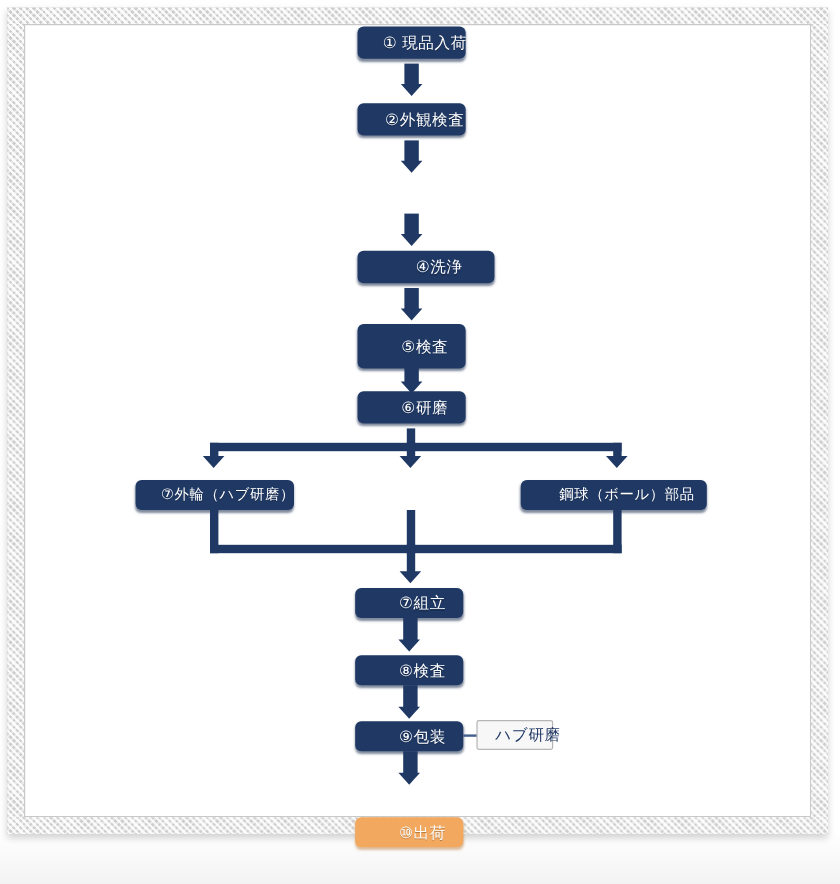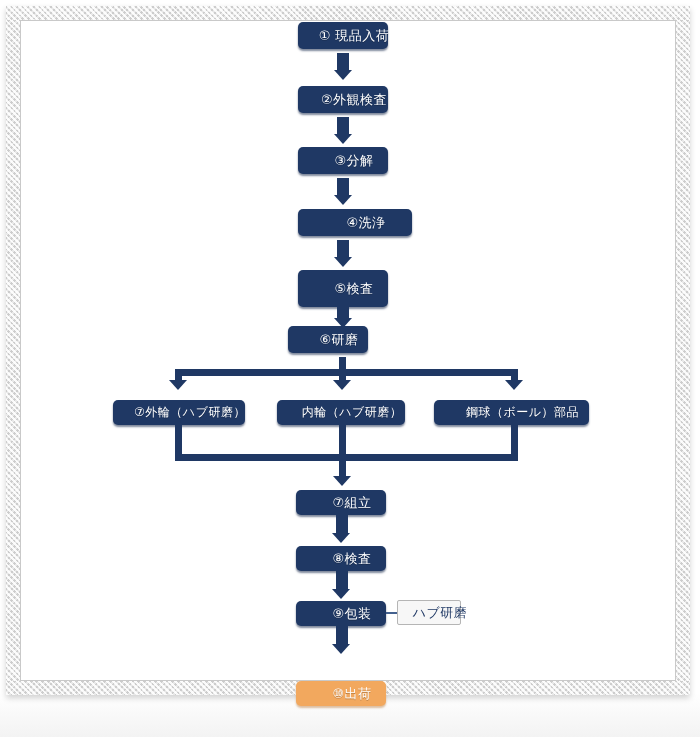--- a/index.html
+++ b/index.html
@@ -130,45 +130,43 @@
   <div id="canvas">
 
     <div class="node" style="left:298px; top:22px; width:90px; height:27px;">① 現品入荷</div>
     <div class="conn" style="left:337px; top:53px; width:12px; height:19px;"></div>
     <div class="arrow-down" style="left:334px; top:70px;"></div>
 
     <div class="node" style="left:298px; top:86px; width:90px; height:27px;">②外観検査</div>
     <div class="conn" style="left:337px; top:117px; width:12px; height:19px;"></div>
     <div class="arrow-down" style="left:334px; top:134px;"></div>
 
-    <div class="node" style="left:298px; top:147px; width:90px; height:27px;">③分解</div>
     <div class="conn" style="left:337px; top:178px; width:12px; height:19px;"></div>
     <div class="arrow-down" style="left:334px; top:195px;"></div>
 
     <div class="node" style="left:298px; top:209px; width:114px; height:27px;">④洗浄</div>
     <div class="conn" style="left:337px; top:240px; width:12px; height:19px;"></div>
     <div class="arrow-down" style="left:334px; top:257px;"></div>
 
     <div class="node" style="left:298px; top:270px; width:90px; height:37px;">⑤検査</div>
     <div class="conn" style="left:337px; top:301px; width:12px; height:19px;"></div>
     <div class="arrow-down" style="left:334px; top:318px;"></div>
 
-    <div class="node" style="left:288px; top:326px; width:80px; height:27px;">⑥研磨</div>
+    <div class="node" style="left:298px; top:326px; width:90px; height:27px;">⑥研磨</div>
 
     <div class="vline" style="left:339px; top:357px; height:16px;"></div>
     <div class="hline" style="left:175px; top:369px; width:343px;"></div>
     <div class="vline" style="left:175px; top:369px; height:13px;"></div>
     <div class="vline" style="left:339px; top:369px; height:13px;"></div>
     <div class="vline" style="left:511px; top:369px; height:13px;"></div>
     <div class="arrow-down" style="left:169px; top:380px;"></div>
     <div class="arrow-down" style="left:333px; top:380px;"></div>
     <div class="arrow-down" style="left:505px; top:380px;"></div>
 
     <div class="node" style="left:113px; top:400px; width:132px; height:25px; font-size:12px;">⑦外輪（ハブ研磨）</div>
-    <div class="node" style="left:277px; top:400px; width:128px; height:25px; font-size:12px;">内輪（ハブ研磨）</div>
     <div class="node" style="left:434px; top:400px; width:155px; height:25px; font-size:12px;">鋼球（ボール）部品</div>
 
     <div class="vline" style="left:175px; top:425px; height:36px;"></div>
     <div class="vline" style="left:339px; top:425px; height:36px;"></div>
     <div class="vline" style="left:511px; top:425px; height:36px;"></div>
     <div class="hline" style="left:175px; top:454px; width:343px;"></div>
     <div class="vline" style="left:339px; top:454px; height:24px;"></div>
     <div class="arrow-down" style="left:333px; top:476px;"></div>
 
     <div class="node" style="left:296px; top:490px; width:90px; height:25px;">⑦組立</div>

